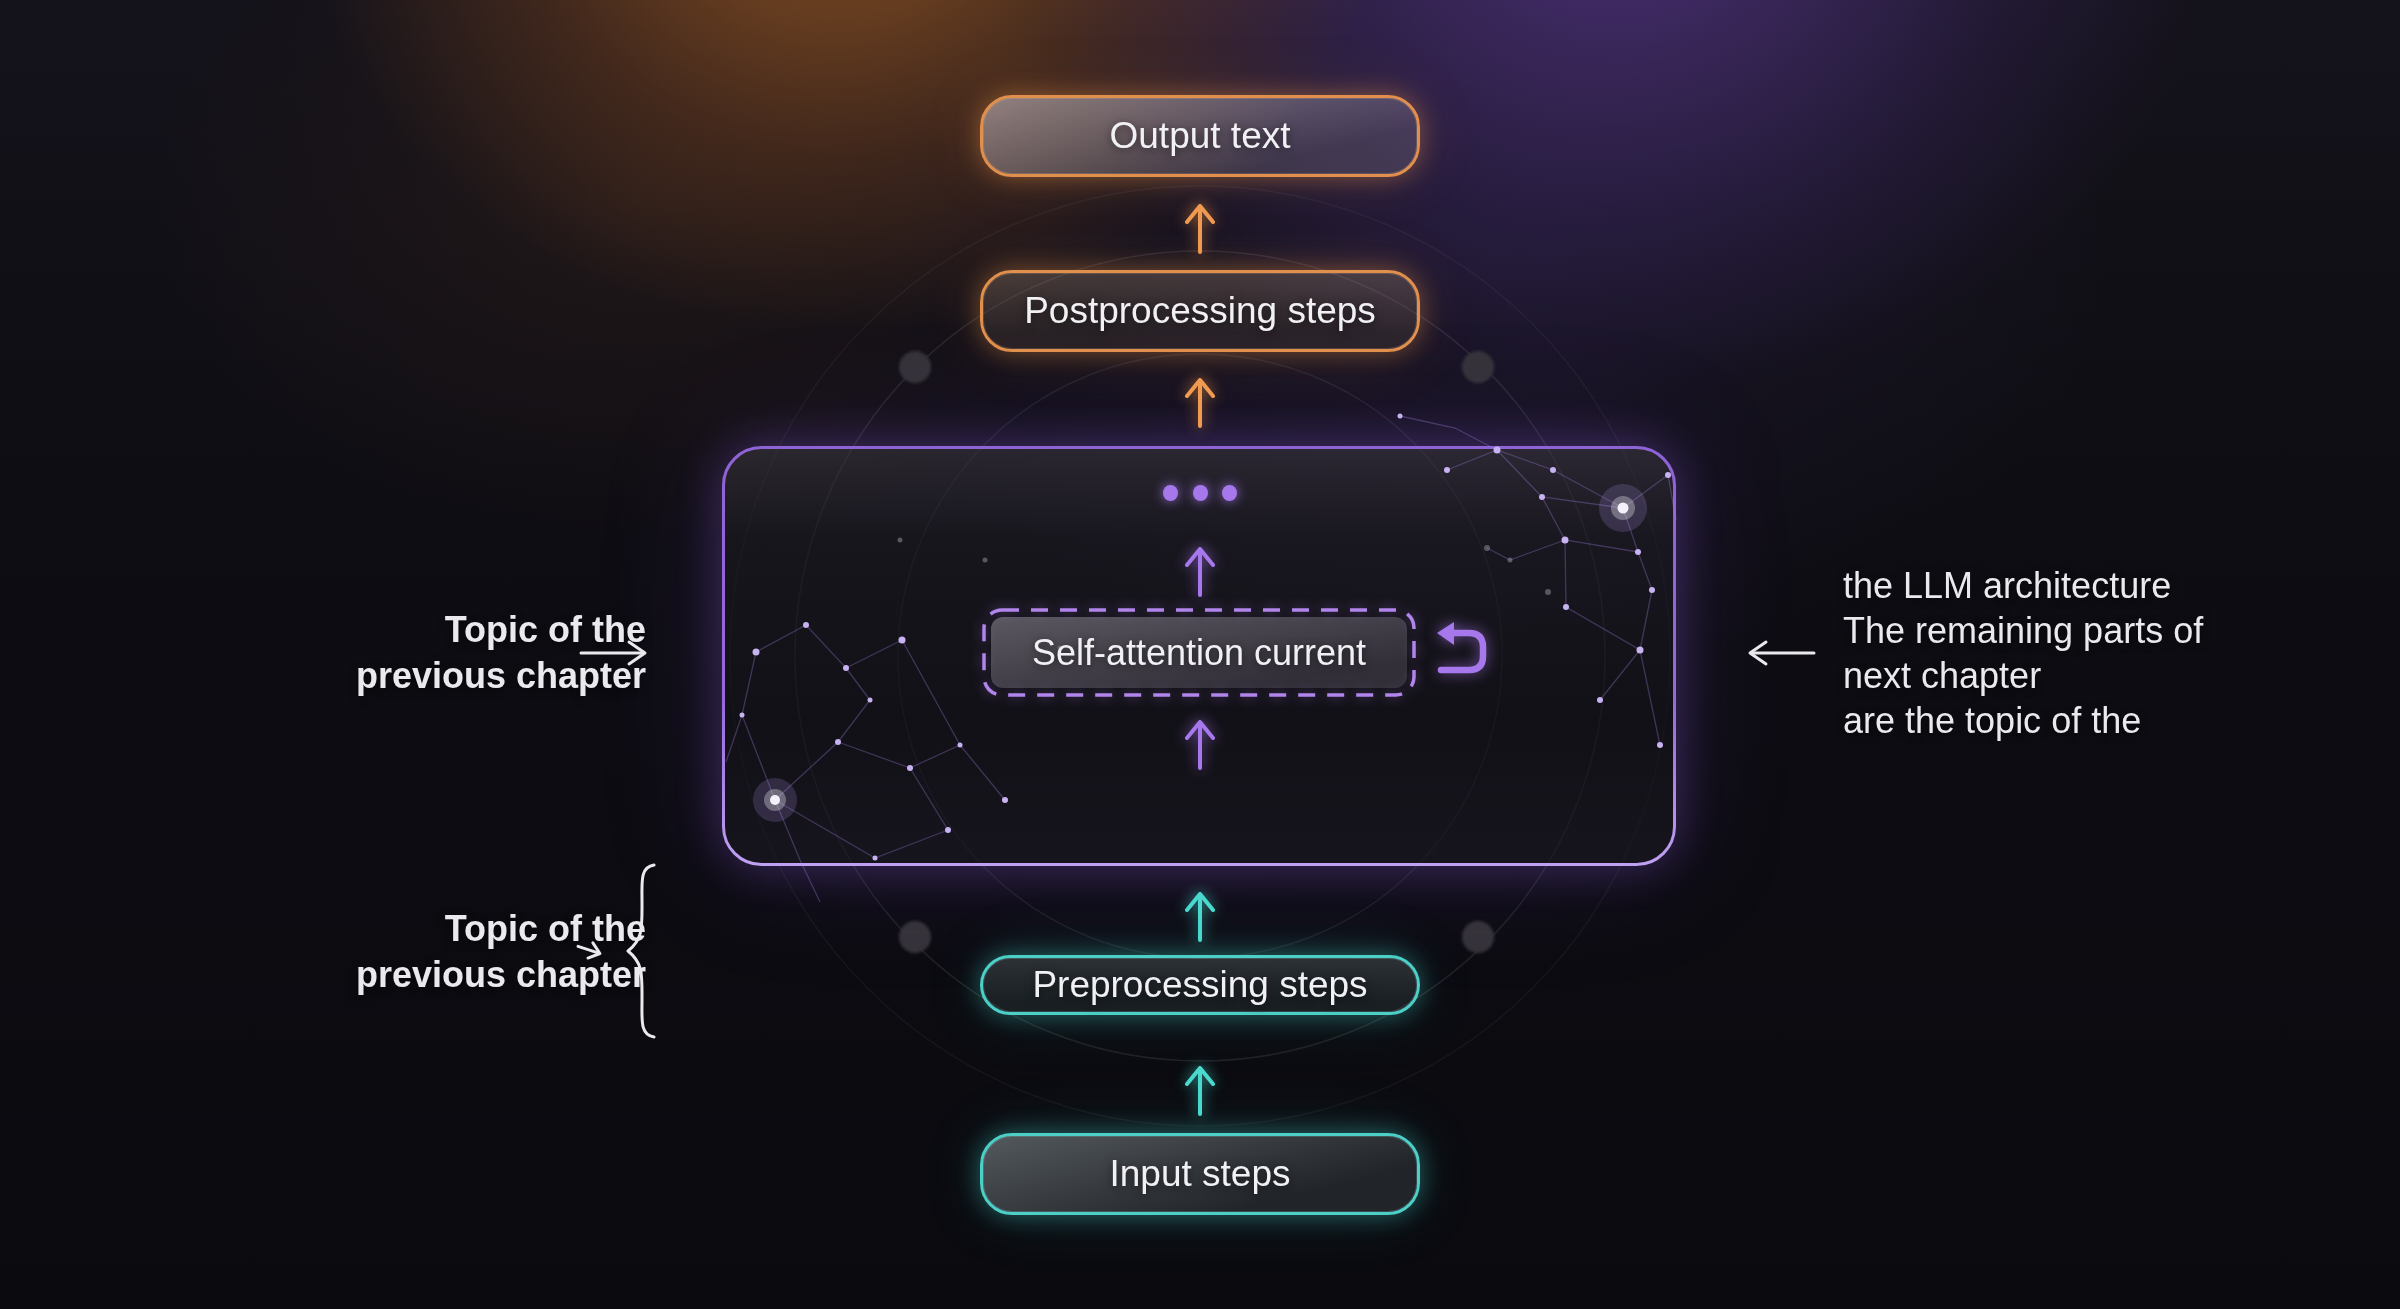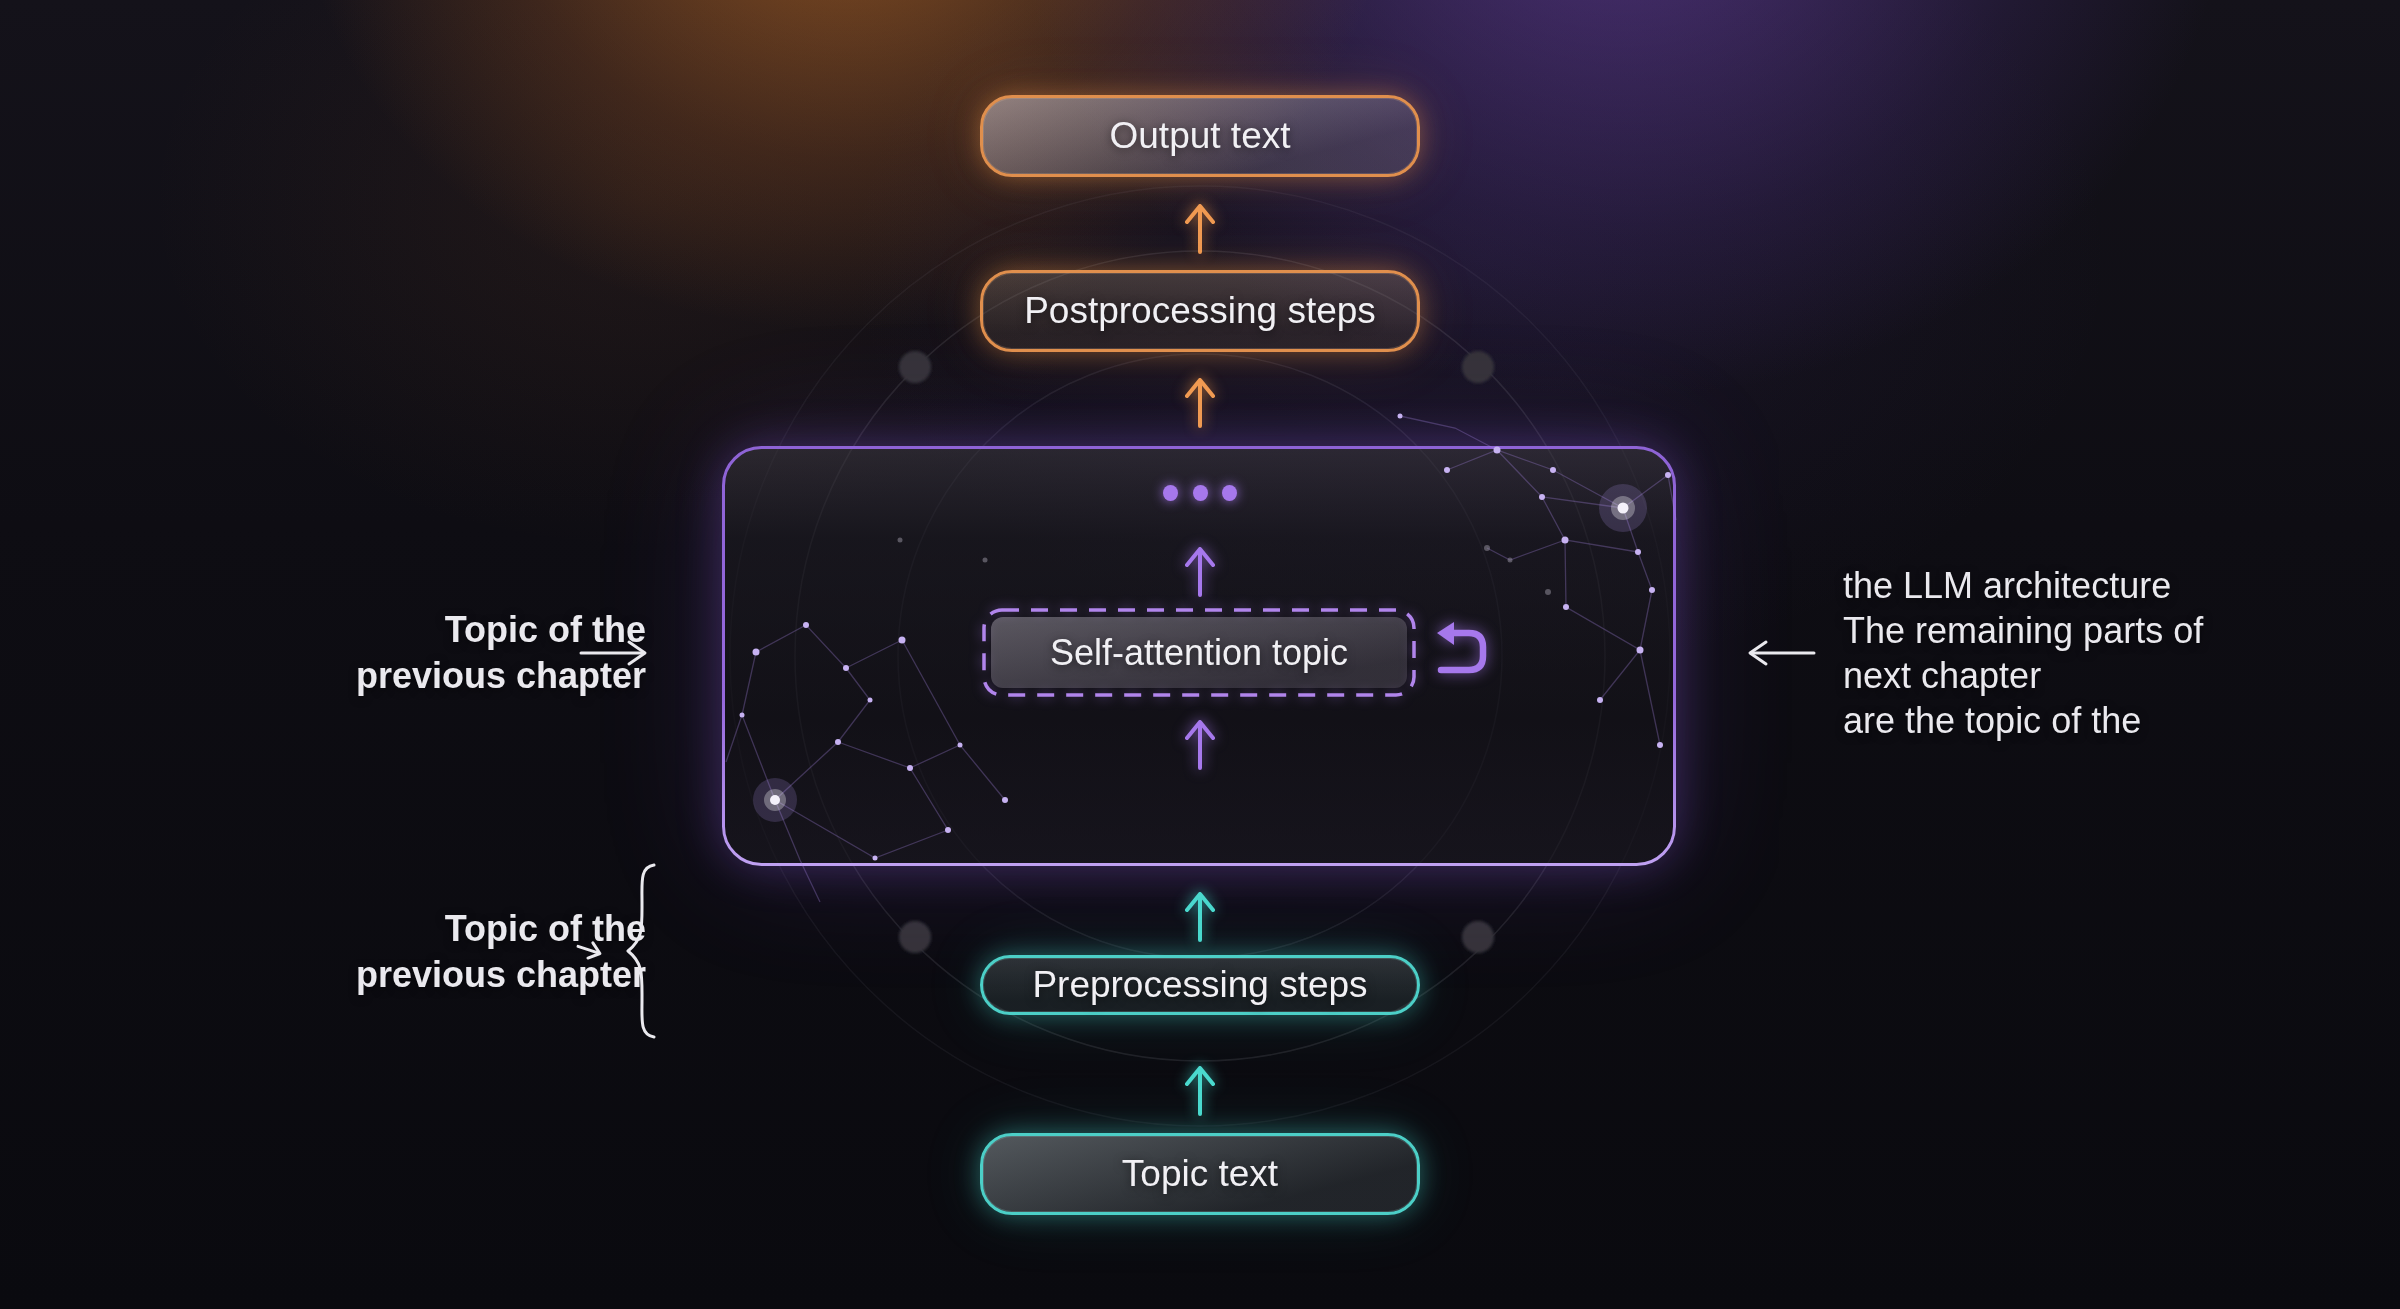--- a/index.html
+++ b/index.html
@@ -215,21 +215,21 @@
   <svg class="flow-arrow glow-p" style="left:1182px;top:538px;" viewBox="0 0 36 60">
     <line x1="18" y1="57" x2="18" y2="14"></line>
       <polyline points="5,27 18,11 31,27"></polyline>
   </svg>
 
   <div class="sa-wrap">
     <svg class="sa-dash" viewBox="0 0 434 89">
       <rect x="2" y="2" width="430" height="85" rx="18" fill="none" stroke="#B185EC" stroke-width="3.5" stroke-dasharray="17 12"></rect>
     </svg>
     <div class="sa-fill">
-      <span>Self-attention topic</span>
+      <span>Self-attention current</span>
     </div>
   </div>
 
   <svg class="loop-icon" viewBox="0 0 60 64">
     <path d="M22 13 H38 Q52 13 52 27 V36 Q52 50 38 50 H10"></path>
     <polygon points="23,2 6,13 23,25"></polygon>
   </svg>
 
   <svg class="flow-arrow glow-p" style="left:1182px;top:711px;" viewBox="0 0 36 60">
     <line x1="18" y1="57" x2="18" y2="14"></line>
@@ -245,21 +245,21 @@
   <div class="flow-box box-teal fill-dark-cool" style="top:955px;height:60px;">
     <span>Preprocessing steps</span>
   </div>
 
   <svg class="flow-arrow glow-t" style="left:1182px;top:1057px;" viewBox="0 0 36 60">
     <line x1="18" y1="57" x2="18" y2="14"></line>
       <polyline points="5,27 18,11 31,27"></polyline>
   </svg>
 
   <div class="flow-box box-teal fill-light-cool" style="top:1133px;">
-    <span>Topic text</span>
+    <span>Input steps</span>
   </div>
 
   <div class="ann ann-right-aligned" style="top:607px;">
     <div>Topic of the</div>
     <div>previous chapter</div>
   </div>
   <svg class="ann-arrow" style="left:577px;top:639px;" width="84" height="28">
     <line x1="4" y1="14" x2="66" y2="14"></line>
       <polyline points="52,3 68,14 52,25"></polyline>
   </svg>

